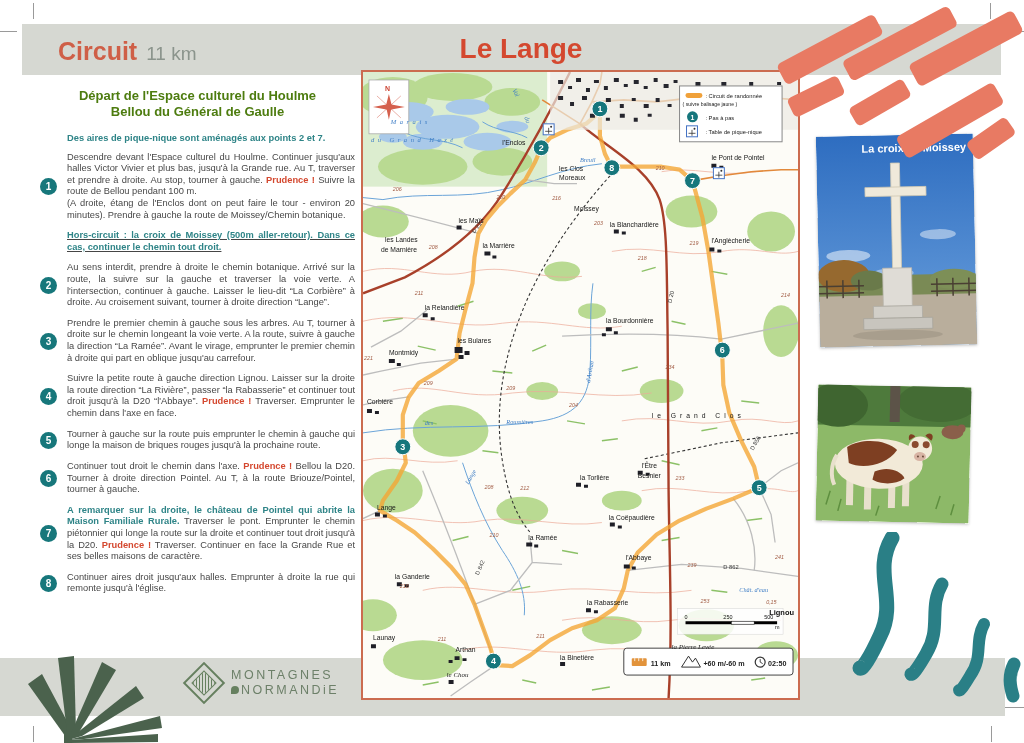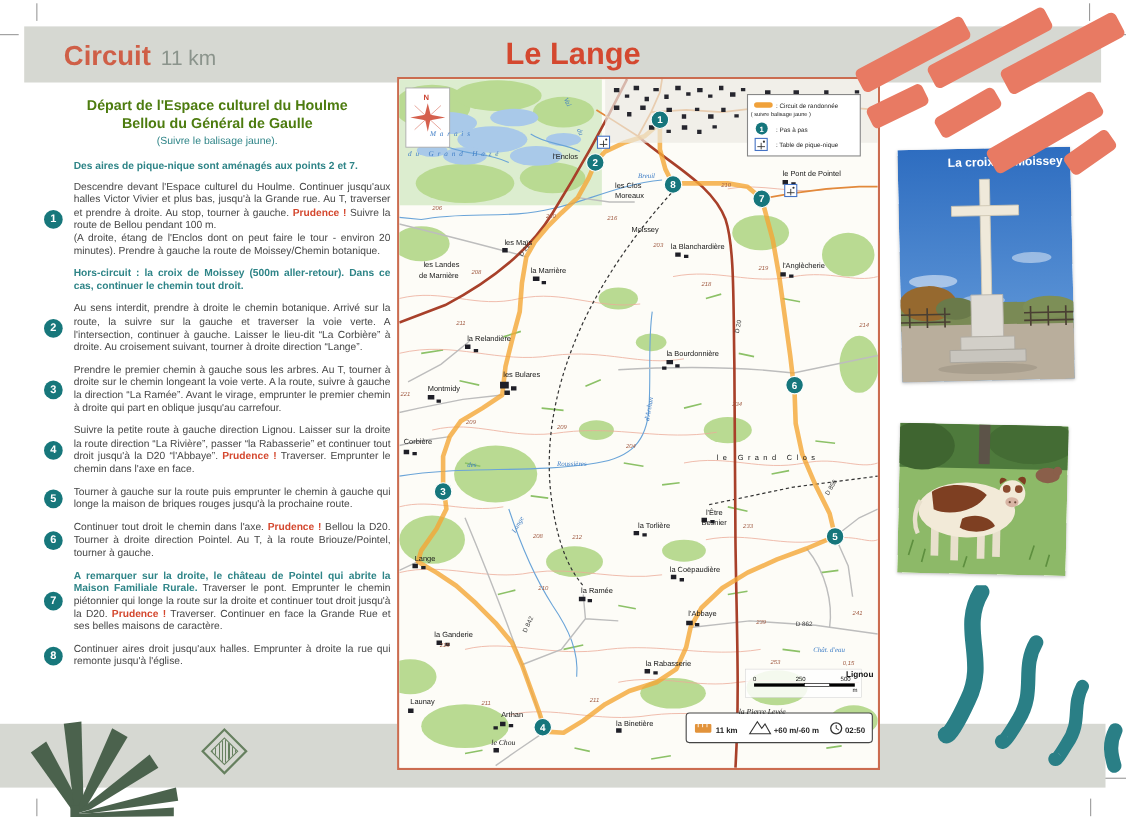--- a/index.html
+++ b/index.html
@@ -11,21 +11,21 @@
   .band-bottom{left:0;top:658px;width:1005px;height:58px;}
   .circuit-title{position:absolute;left:58px;top:37px;font-size:25px;font-weight:bold;color:#cf5f47;z-index:3;}
   .circuit-km{font-weight:normal;font-size:19px;color:#8b948c;margin-left:9px;}
   .page-title{position:absolute;left:371px;top:33px;width:300px;text-align:center;
               font-size:28px;font-weight:bold;color:#d4482f;z-index:3;}
   .left-col{position:absolute;left:40px;top:88px;width:315px;z-index:2;}
   .intro-title{color:#4d7c0f;font-weight:bold;font-size:13px;text-align:center;line-height:1.25;}
   .intro-sub{color:#2e8487;font-size:9.5px;text-align:center;margin-top:2px;}
   .intro-note{color:#2e8487;font-weight:bold;font-size:9.3px;margin:12px 0 0 27px;}
   .step{display:flex;margin-top:9px;align-items:center;}
-  .step-nobadge{margin-left:27px;}
+  .step-nobadge{margin-left:27px;text-decoration:underline;}
   .badge{width:17px;height:17px;border-radius:50%;background:#17777b;color:#fff;font-size:10px;
          font-weight:bold;display:flex;align-items:center;justify-content:center;flex:0 0 17px;margin-right:10px;}
   .step-text{font-size:9.3px;line-height:1.25;text-align:justify;flex:1;color:#474747;}
   .warn{color:#d4482f;font-weight:bold;}
   .hl{color:#2e8487;font-weight:bold;}
   .map-panel{position:absolute;left:361px;top:70px;width:439px;height:630px;border:2px solid #cb6c50;
              background:#fdfcf7;box-sizing:border-box;z-index:3;}
   .photo{position:absolute;z-index:3;box-shadow:0 1px 3px rgba(0,0,0,.25);}
   .photo1{left:818px;top:135px;width:157px;height:211px;transform:rotate(-1.2deg);}
   .photo2{left:817px;top:386px;width:153px;height:136px;transform:rotate(1.2deg);}
@@ -74,21 +74,20 @@
 <div class="circuit-title">
   <span>Circuit</span><span class="circuit-km">11 km</span>
 </div>
 <div class="page-title">Le Lange</div>
 
 <div class="left-col">
   <div class="intro-title">
     <div>Départ de l'Espace culturel du Houlme</div>
     <div>Bellou du Général de Gaulle</div>
   </div>
-  <div class="intro-sub">(Suivre le balisage jaune).</div>
   <div class="intro-note">Des aires de pique-nique sont aménagés aux points 2 et 7.</div>
   <div id="steps">
       <div class="step">
         <div class="badge">1</div>
         <div class="step-text"><span>Descendre devant l'Espace culturel du Houlme. Continuer jusqu'aux halles Victor Vivier et plus bas, jusqu'à la Grande rue. Au T, traverser et prendre à droite. Au stop, tourner à gauche. </span><span class="warn">Prudence !</span><span> Suivre la route de Bellou pendant 100 m.</span><br><span>(A droite, étang de l'Enclos dont on peut faire le tour - environ 20 minutes). Prendre à gauche la route de Moissey/Chemin botanique.</span></div>
       </div>
       <div class="step step-nobadge">
         <div class="step-text"><span class="hl">Hors-circuit : la croix de Moissey (500m aller-retour). Dans ce cas, continuer le chemin tout droit.</span></div>
       </div>
       <div class="step">
@@ -477,13 +476,17 @@
     <polygon points="50,118 142,94 144,106 66,117"></polygon>
     <polygon points="52,118 140,112 140,120 52,121"></polygon>
     <rect x="46" y="110" width="8" height="11"></rect>
   </g>
 </svg>
 
 <div class="logo">
   <div class="logo-diamond">
     <div class="logo-diamond-inner"></div>
   </div>
+  <div class="logo-text">
+    <div>MONTAGNES</div>
+    <div><span class="logo-dot"></span><span>NORMANDiE</span></div>
+  </div>
 </div>
 
 </body></html>

